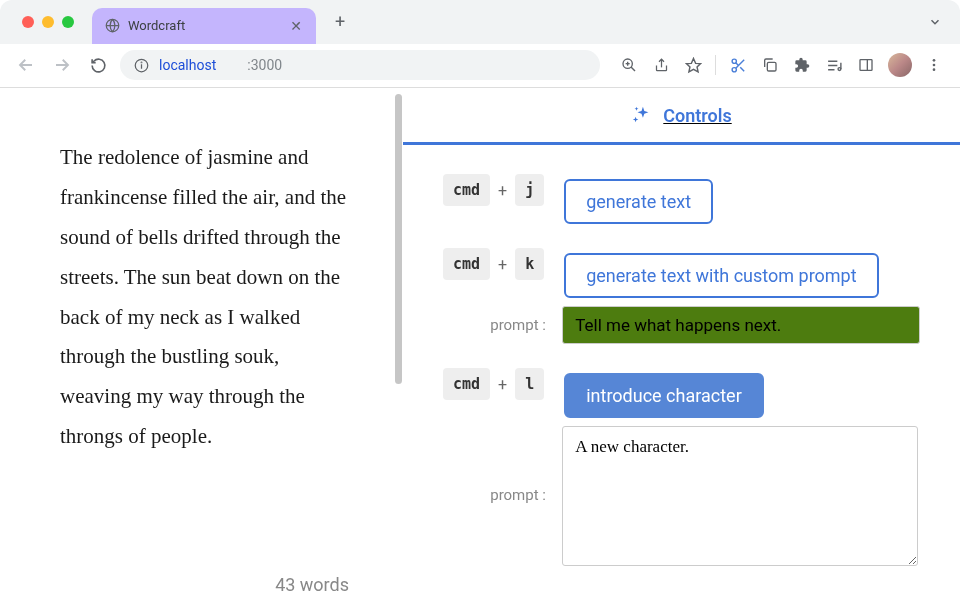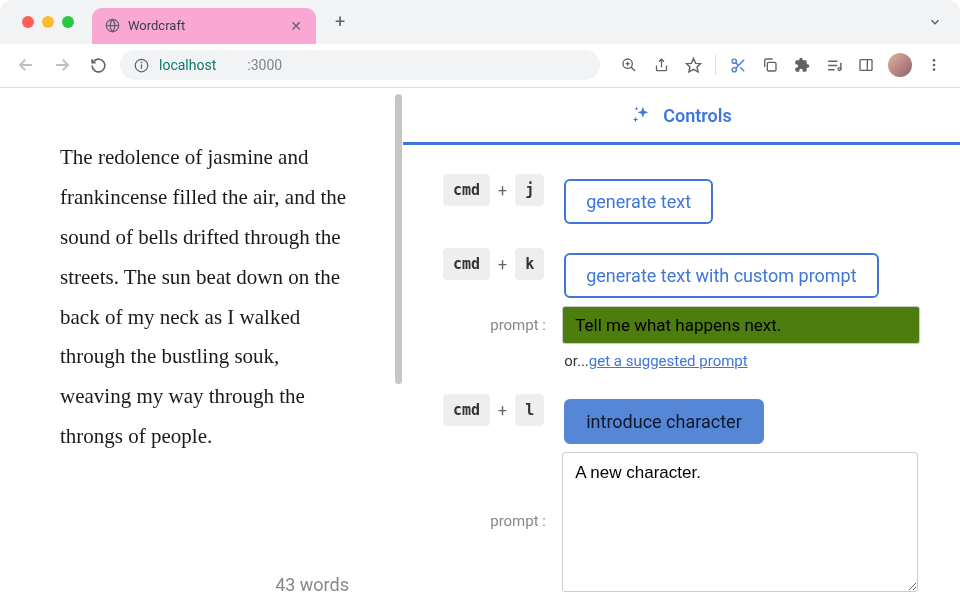--- a/index.html
+++ b/index.html
@@ -34,21 +34,21 @@
     }
     .window-dot {
       width: 12px;
       height: 12px;
       border-radius: 50%;
     }
     .dot-red { background: #ff5f57; }
     .dot-yellow { background: #febc2e; }
     .dot-green { background: #28c840; }
     .tab {
-      background: #f9a8d4;
+      background: #c4b5fd;
       height: 36px;
       width: 224px;
       border-radius: 10px 10px 0 0;
       display: flex;
       align-items: center;
       padding: 0 12px;
       font-size: 13px;
       color: #3c4043;
       gap: 8px;
     }
@@ -115,21 +115,21 @@
       background: #f1f3f4;
       border-radius: 15px;
       display: flex;
       align-items: center;
       padding: 0 14px;
       font-size: 14px;
       color: #202124;
       gap: 10px;
       max-width: 480px;
     }
-    .address-bar .host { color: #0f766e; }
+    .address-bar .host { color: #1d4ed8; }
     .address-bar .port { color: #80868b; margin-left: 31px; }
     .toolbar-icons {
       margin-left: auto;
       display: flex;
       align-items: center;
       gap: 4px;
     }
     .toolbar-icon {
       width: 28px;
       height: 28px;
@@ -189,20 +189,21 @@
     .right-pane {
       flex: 1;
       display: flex;
       flex-direction: column;
       overflow: hidden;
     }
     .tabs-header {
       display: flex;
       height: 58px;
       border-bottom: 1px solid transparent;
+      text-decoration: underline;
     }
     .app-tab {
       flex: 1;
       display: flex;
       align-items: center;
       justify-content: center;
       gap: 10px;
       cursor: pointer;
       font-size: 18px;
       font-weight: 600;
@@ -263,21 +264,21 @@
       border: 2px solid #3f76d9;
       align-self: flex-start;
       margin-top: 11px;
     }
     .action-btn.outline {
       background: #fff;
       color: #3f76d9;
     }
     .action-btn.filled {
       background: #5686d6;
-      color: #0f172a;
+      color: #ffffff;
       border-color: #5686d6;
     }
     .prompt-row {
       display: flex;
       align-items: center;
       gap: 12px;
     }
     .prompt-label {
       color: #888;
       font-size: 15px;
@@ -293,21 +294,21 @@
       font-size: 17px;
       font-family: inherit;
       background: #4d7c0f;
     }
     .prompt-textarea {
       width: 100%;
       border: 1px solid #ccc;
       border-radius: 3px;
       padding: 10px 12px;
       font-size: 17px;
-      font-family: Liberation Sans, sans-serif;
+      font-family: Liberation Serif, serif;
       resize: both;
       min-height: 140px;
     }
     .suggest-line {
       font-size: 15px;
       color: #333;
     }
     .suggest-link {
       color: #3f76d9;
       text-decoration: underline;
@@ -496,23 +497,20 @@
             <span class="key">cmd</span>
             <span class="plus">+</span>
             <span class="key">k</span>
           </div>
           <div class="control-content">
             <div class="action-btn outline">generate text with custom prompt</div>
             <div class="prompt-row">
               <span class="prompt-label">prompt :</span>
               <input class="prompt-input" value="Tell me what happens next." style="">
             </div>
-            <div class="suggest-line">
-              <span>or...</span><span class="suggest-link">get a suggested prompt</span>
-            </div>
           </div>
         </div>
       </div>
 
       <div class="row-block">
         <div class="control-row">
           <div class="shortcut">
             <span class="key">cmd</span>
             <span class="plus">+</span>
             <span class="key">l</span>

